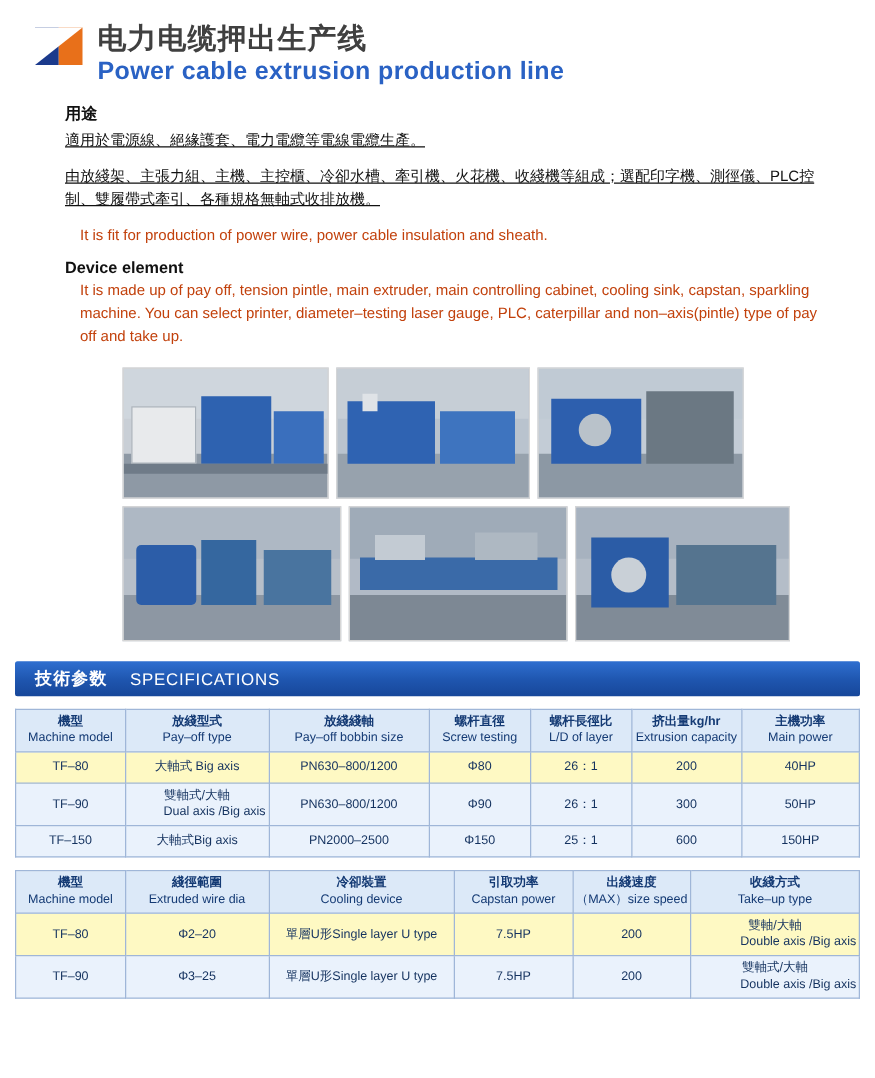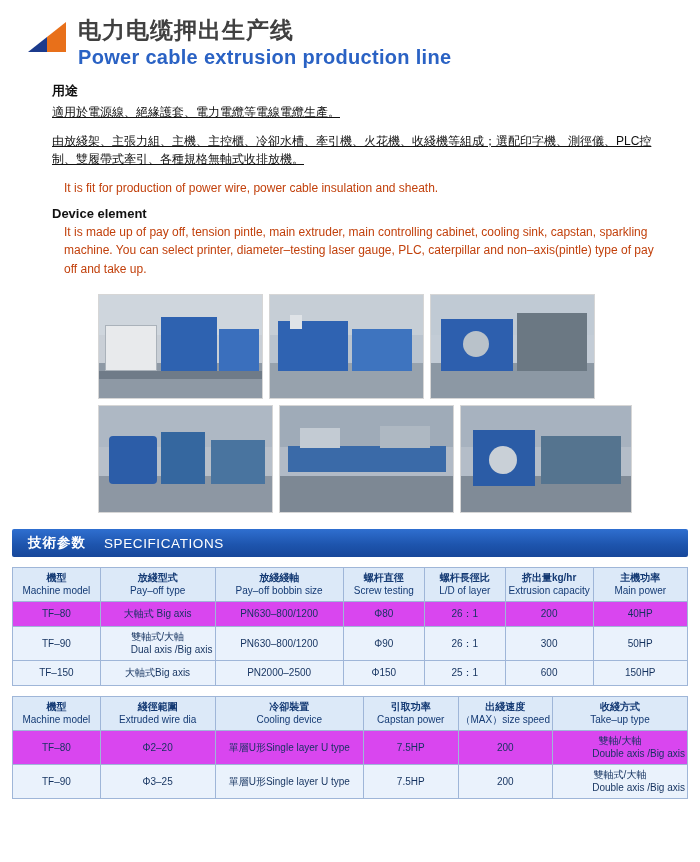--- a/index.html
+++ b/index.html
@@ -78,21 +78,21 @@
     padding: 4px 2px;
     line-height: 1.25;
   }
   table.spec thead th {
     background: #dce9f8;
     font-weight: bold;
     height: 30px;
     color: #143a74;
   }
   table.spec thead th .l2 { display: block; font-weight: normal; }
-  table.spec tbody tr.odd td { background: #d946ef; height: 25px; }
+  table.spec tbody tr.odd td { background: #fef9c3; height: 25px; }
   table.spec tbody tr.even td { background: #eaf2fc; height: 25px; }
   table.spec td.model { font-weight: normal; }
   table.spec td .l2 { display: block; text-align: right; }
   .tbl2 { margin-top: 14px; }
 </style>
 </head>
 <body>
 
 <div class="page">
 

